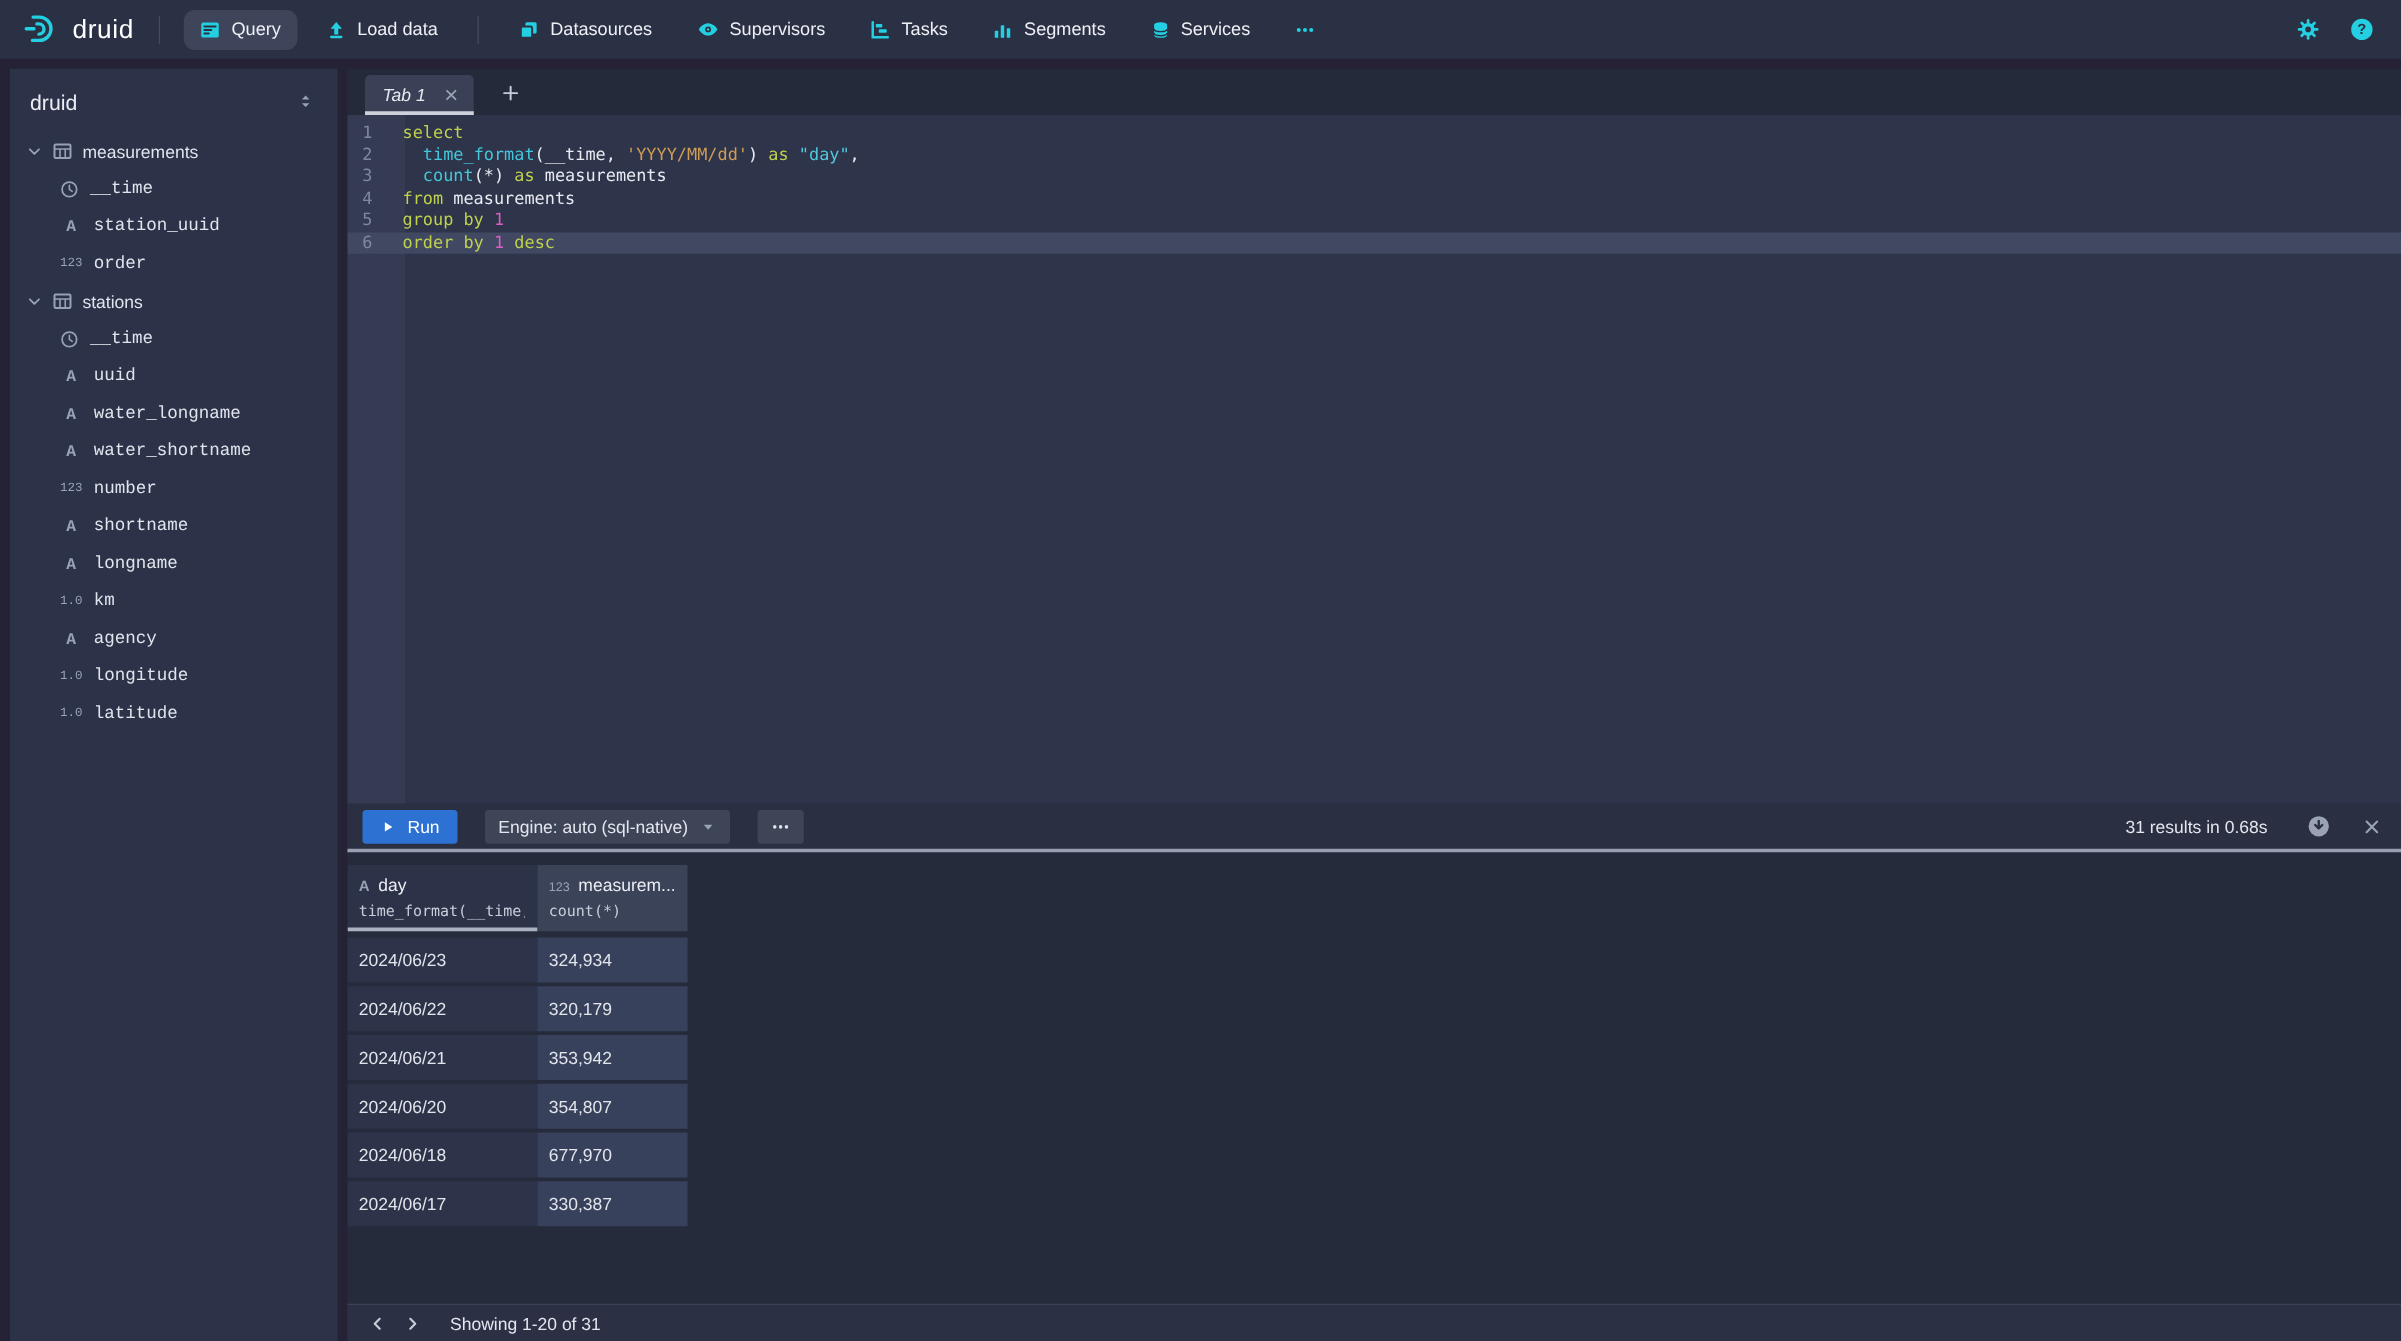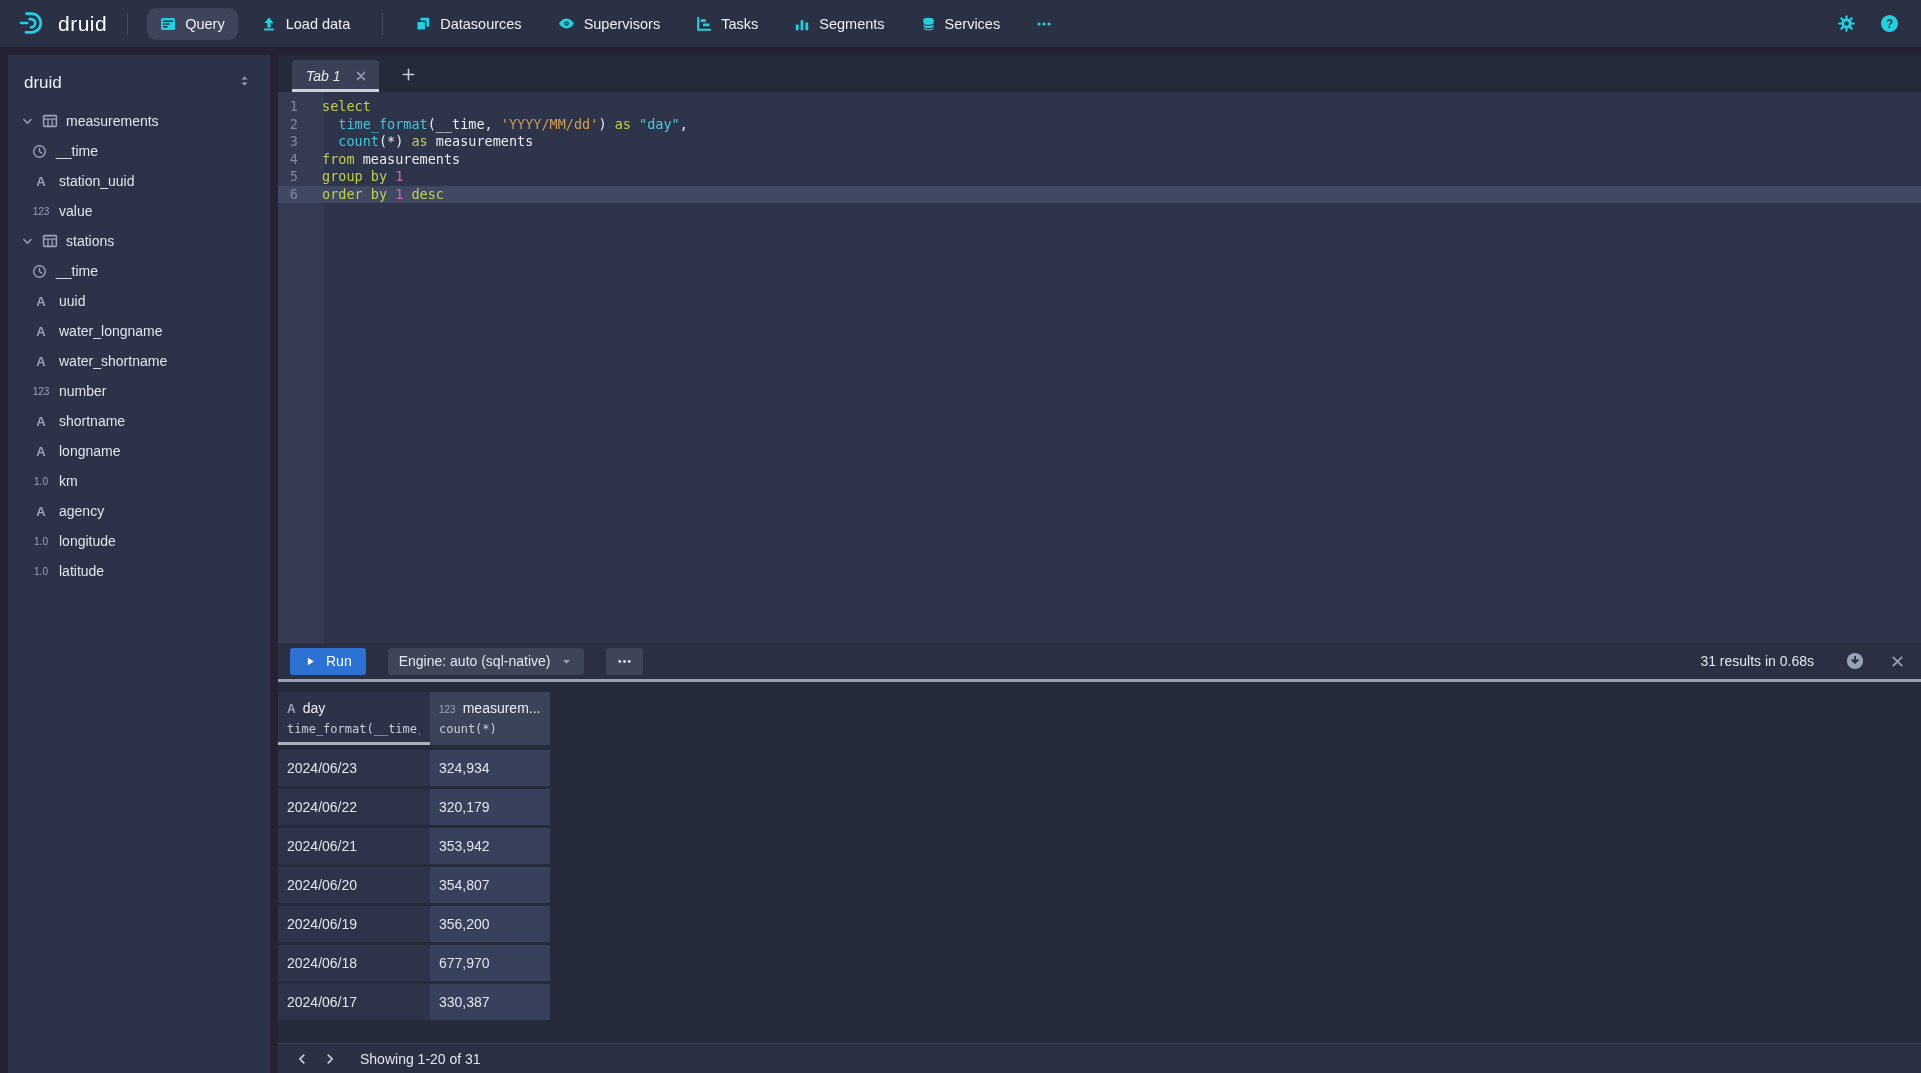--- a/index.html
+++ b/index.html
@@ -26,21 +26,21 @@
   
   .content { display:flex; height:1026px; padding-top:8px; }
 
   
   .sidebar { width:262px; margin-left:8px; background:#2c3248; flex:none; height:100%; overflow:hidden; }
   .sidebar-header { display:flex; align-items:center; justify-content:space-between;
     padding:16px 16px 12px 16px; font-size:17px; color:#eceef4; }
   .sb-sort { background:none; border:none; padding:2px; }
   .tree-row { display:flex; align-items:center; height:30px; font-size:14px; color:#e0e4ec; }
   .tree-row.table { padding-left:13px; gap:8px; }
-  .tree-row.col { padding-left:24px; gap:9px; }
+  .tree-row.col { padding-left:40px; gap:9px;font-family:Liberation Mono, monospace; }
   .type-label { color:#98a1b5; font-size:13px; font-weight:bold; min-width:18px; text-align:center; }
   .type-label.num { font-size:10px; font-weight:normal; letter-spacing:0; }
 
   
   .main { flex:1; margin-left:8px; display:flex; flex-direction:column; background:#252a3a; min-width:0; }
 
   .tabbar { height:37px; display:flex; align-items:flex-end; padding-left:14px; background:#252a3a; flex:none; }
   .tab { display:flex; align-items:center; gap:14px; background:#3a4156; padding:8px 12px 8px 14px;
     border-radius:4px 4px 0 0; position:relative; font-size:14px; color:#e6e9f0; border:none;font-style:italic; }
   .tab::after { content:''; position:absolute; left:0; right:0; bottom:0; height:3px; background:#ccd1dc; }
@@ -258,21 +258,21 @@
             </svg>
           </span>
           <span>__time</span>
         </div>
         <div class="tree-row col">
           <span class="type-label">A</span>
           <span>station_uuid</span>
         </div>
         <div class="tree-row col">
           <span class="type-label num">123</span>
-          <span>value</span>
+          <span>order</span>
         </div>
         <div class="tree-row table">
           <span class="icn dim">
             <svg width="13" height="13" viewBox="0 0 16 16" fill="none" stroke="currentColor" stroke-width="1.8" stroke-linecap="round" stroke-linejoin="round">
               <polyline points="3.5,5.5 8,10 12.5,5.5"></polyline>
             </svg>
           </span>
           <span class="icn dim">
             <svg width="16" height="16" viewBox="0 0 16 16" stroke="currentColor" fill="none">
               <rect x="1.6" y="2.6" width="12.8" height="10.8" rx="1" stroke-width="1.6"></rect>
@@ -437,24 +437,20 @@
           </div>
           <div class="rrow">
             <div class="rcell rc1">2024/06/21</div>
             <div class="rcell rc2">353,942</div>
           </div>
           <div class="rrow">
             <div class="rcell rc1">2024/06/20</div>
             <div class="rcell rc2">354,807</div>
           </div>
           <div class="rrow">
-            <div class="rcell rc1">2024/06/19</div>
-            <div class="rcell rc2">356,200</div>
-          </div>
-          <div class="rrow">
             <div class="rcell rc1">2024/06/18</div>
             <div class="rcell rc2">677,970</div>
           </div>
           <div class="rrow">
             <div class="rcell rc1">2024/06/17</div>
             <div class="rcell rc2">330,387</div>
           </div>
         </div>
     </div>
 

